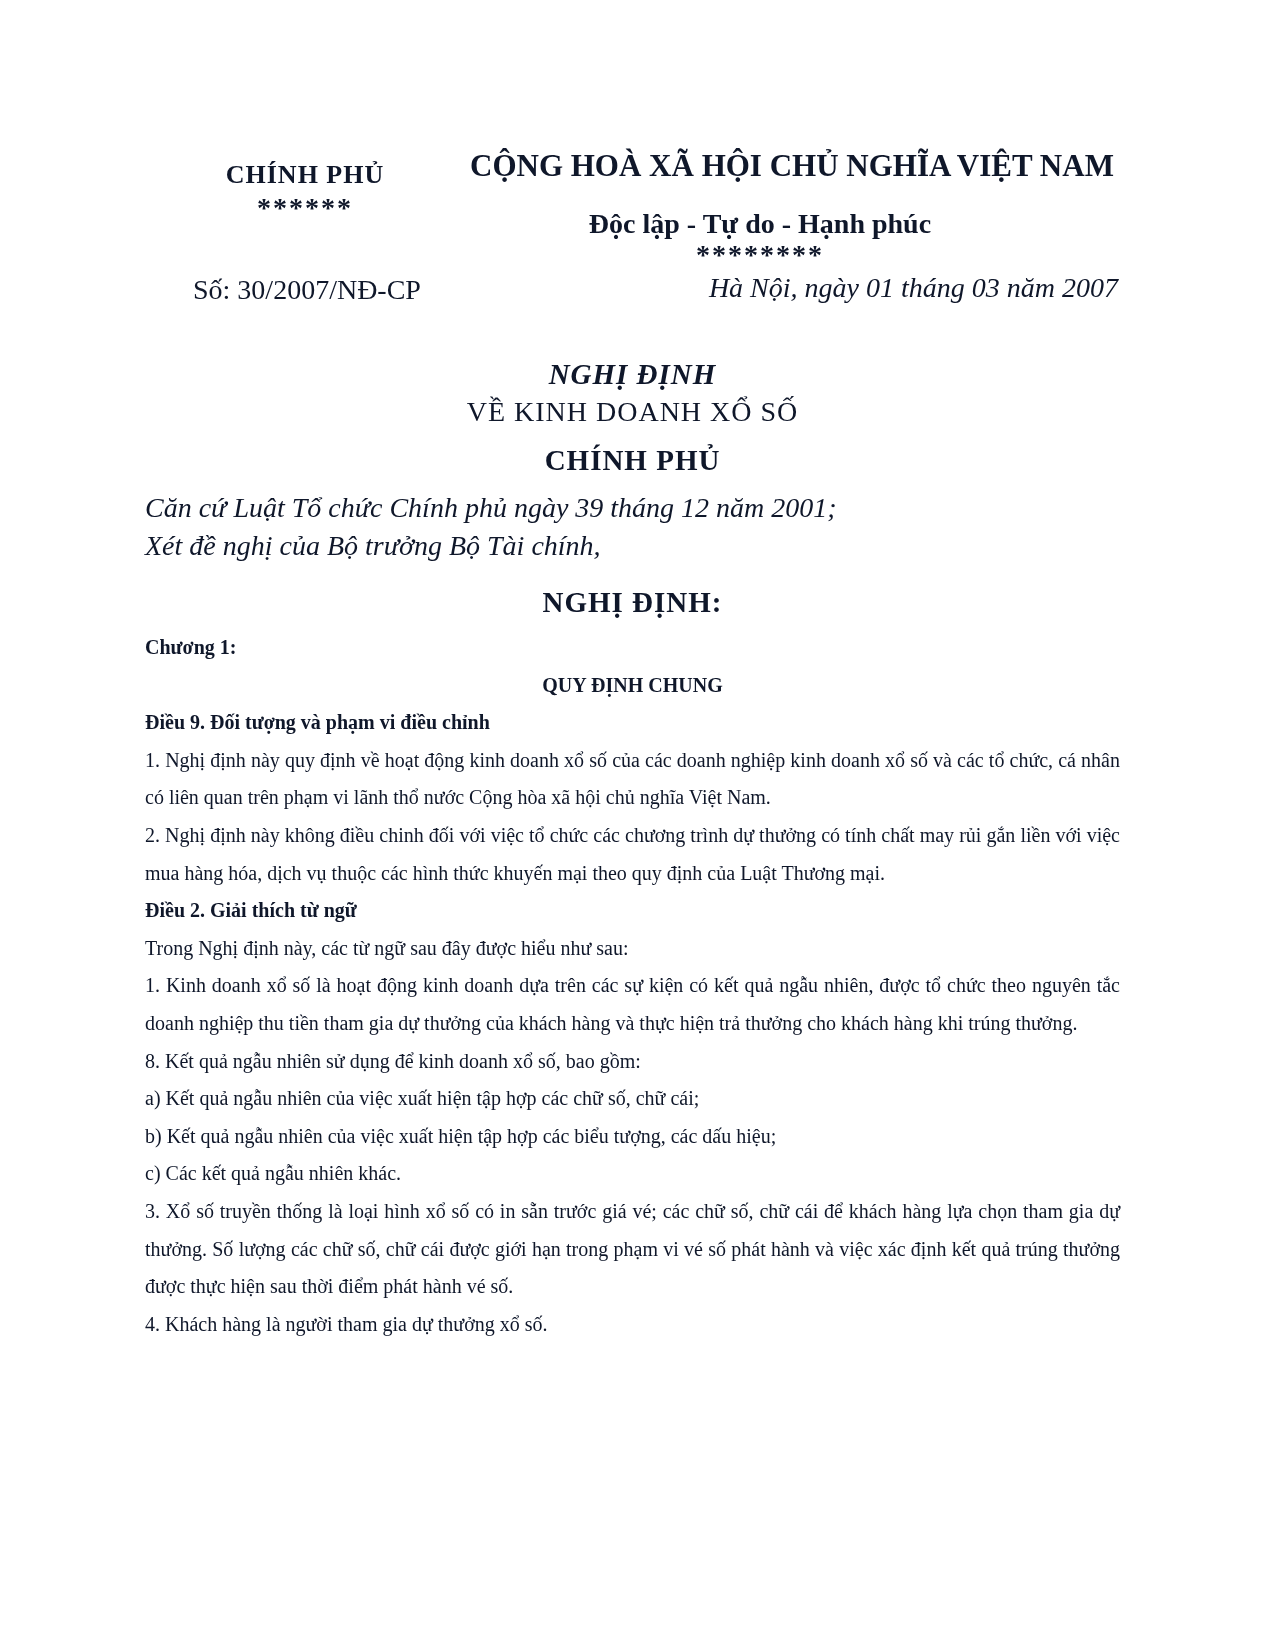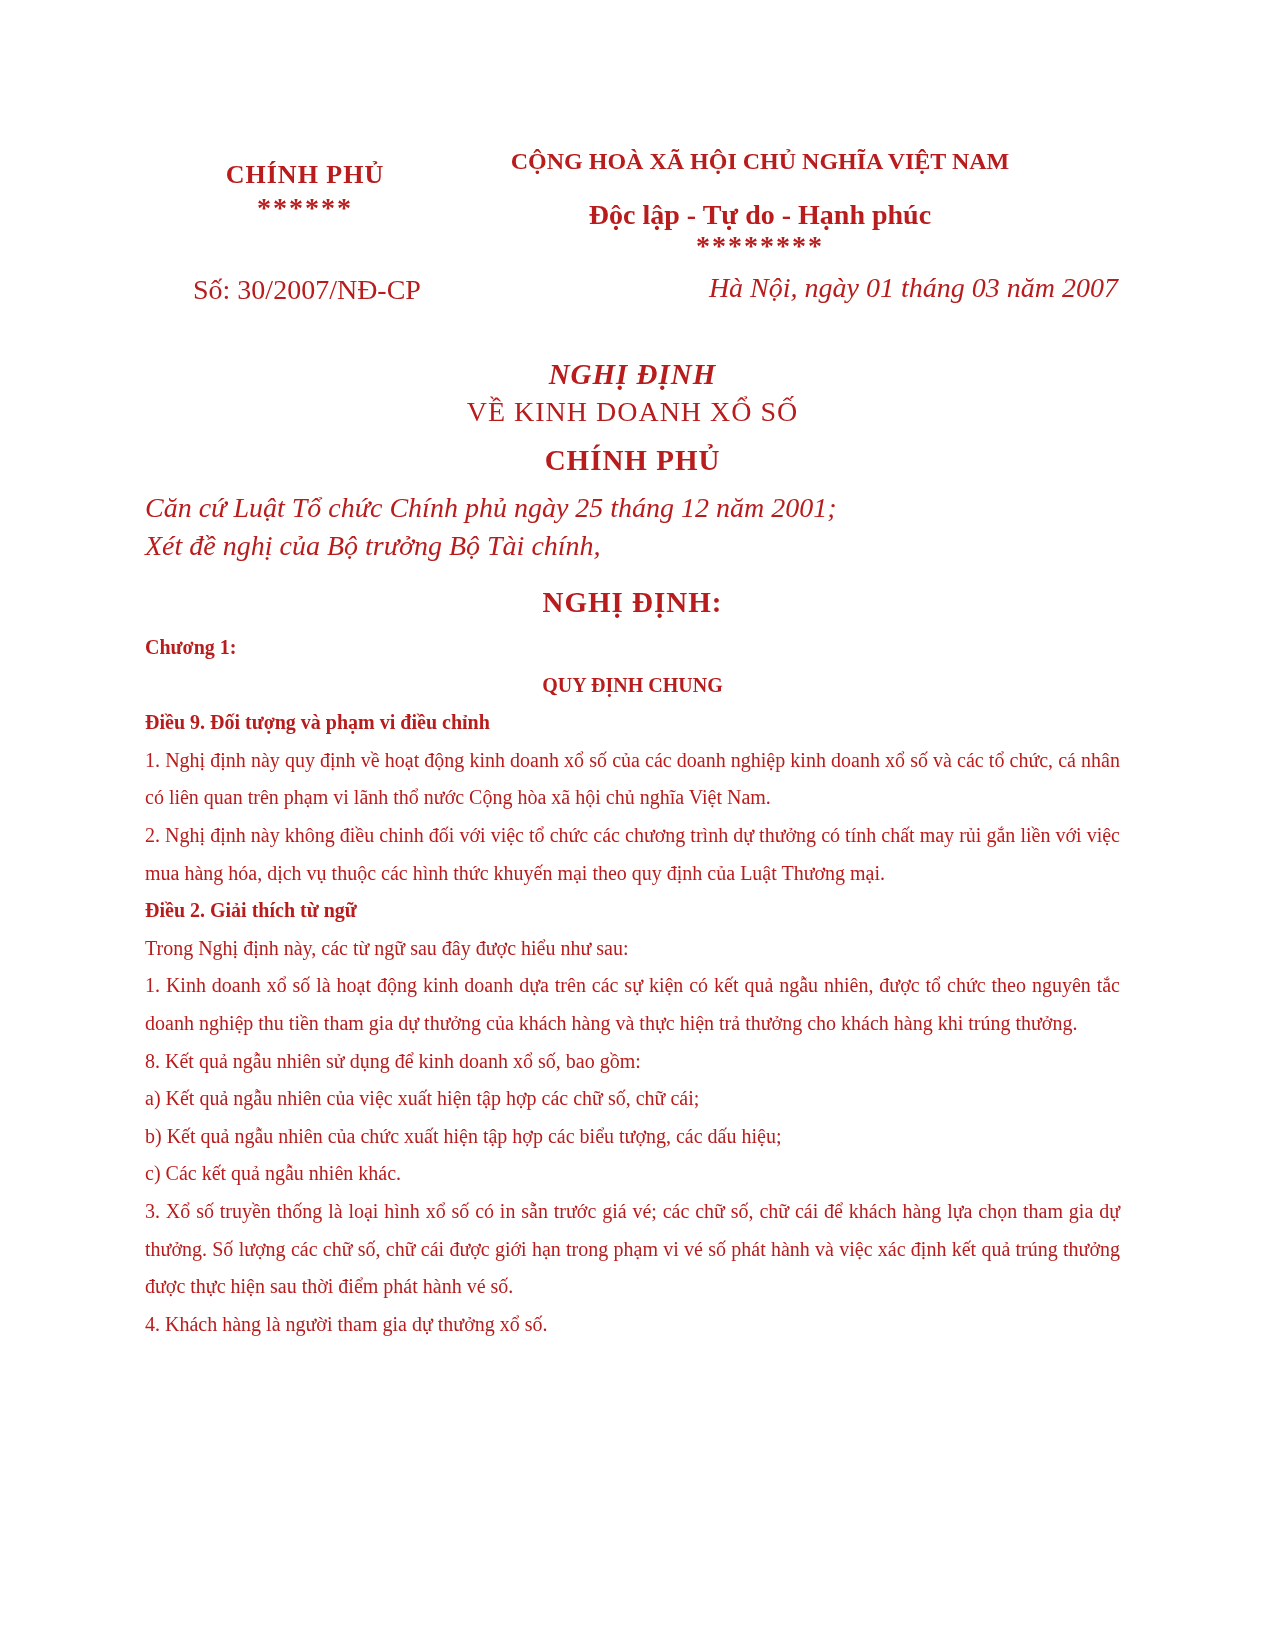--- a/index.html
+++ b/index.html
@@ -6,21 +6,21 @@
     margin: 0;
     padding: 0;
     background: #ffffff;
   }
   .page {
     position: relative;
     width: 1275px;
     height: 1424px;
     background: #ffffff;
     font-family: "Liberation Serif", "DejaVu Serif", serif;
-    color: #b91c1c;
+    color: #0f172a;
     overflow: hidden;
   }
   .abs { position: absolute; }
 
   
   .hdr-left {
     left: 145px;
     top: 160px;
     width: 320px;
     text-align: center;
@@ -38,21 +38,21 @@
     letter-spacing: 2px;
     line-height: 20px;
   }
   .hdr-right {
     left: 470px;
     top: 148px;
     width: 580px;
     text-align: center;
   }
   .national-title {
-    font-size: 24px;
+    font-size: 31px;
     font-weight: bold;
     white-space: nowrap;
   }
   .national-motto {
     font-size: 28px;
     font-weight: bold;
     margin-top: 24px;
     white-space: nowrap;
   }
   .motto-stars {
@@ -166,38 +166,38 @@
   <div class="abs doc-number">Số: 30/2007/NĐ-CP</div>
   <div class="abs place-date">Hà Nội, ngày 01 tháng 03 năm 2007</div>
 
   <div class="abs title-block">
     <div class="doc-type">NGHỊ ĐỊNH</div>
     <div class="doc-subject">VỀ KINH DOANH XỔ SỐ</div>
     <div class="issuing-authority">CHÍNH PHỦ</div>
   </div>
 
   <div class="abs preamble">
-    <div>Căn cứ Luật Tổ chức Chính phủ ngày 25 tháng 12 năm 2001;</div>
+    <div>Căn cứ Luật Tổ chức Chính phủ ngày 39 tháng 12 năm 2001;</div>
     <div>Xét đề nghị của Bộ trưởng Bộ Tài chính,</div>
   </div>
 
   <div class="abs enactment">NGHỊ ĐỊNH:</div>
 
   <div class="abs main">
     <p class="chapter-label">Chương 1:</p>
     <p class="chapter-title">QUY ĐỊNH CHUNG</p>
 
     <p class="article-heading">Điều 9. Đối tượng và phạm vi điều chỉnh</p>
     <p>1. Nghị định này quy định về hoạt động kinh doanh xổ số của các doanh nghiệp kinh doanh xổ số và các tổ chức, cá nhân có liên quan trên phạm vi lãnh thổ nước Cộng hòa xã hội chủ nghĩa Việt Nam.</p>
     <p>2. Nghị định này không điều chinh đối với việc tổ chức các chương trình dự thưởng có tính chất may rủi gắn liền với việc mua hàng hóa, dịch vụ thuộc các hình thức khuyến mại theo quy định của Luật Thương mại.</p>
 
     <p class="article-heading">Điều 2. Giải thích từ ngữ</p>
     <p>Trong Nghị định này, các từ ngữ sau đây được hiểu như sau:</p>
     <p>1. Kinh doanh xổ số là hoạt động kinh doanh dựa trên các sự kiện có kết quả ngẫu nhiên, được tổ chức theo nguyên tắc doanh nghiệp thu tiền tham gia dự thưởng của khách hàng và thực hiện trả thưởng cho khách hàng khi trúng thưởng.</p>
     <p>8. Kết quả ngẫu nhiên sử dụng để kinh doanh xổ số, bao gồm:</p>
     <p>a) Kết quả ngẫu nhiên của việc xuất hiện tập hợp các chữ số, chữ cái;</p>
-    <p>b) Kết quả ngẫu nhiên của chức xuất hiện tập hợp các biểu tượng, các dấu hiệu;</p>
+    <p>b) Kết quả ngẫu nhiên của việc xuất hiện tập hợp các biểu tượng, các dấu hiệu;</p>
     <p>c) Các kết quả ngẫu nhiên khác.</p>
     <p>3. Xổ số truyền thống là loại hình xổ số có in sẵn trước giá vé; các chữ số, chữ cái để khách hàng lựa chọn tham gia dự thưởng. Số lượng các chữ số, chữ cái được giới hạn trong phạm vi vé số phát hành và việc xác định kết quả trúng thưởng được thực hiện sau thời điểm phát hành vé số.</p>
     <p>4. Khách hàng là người tham gia dự thưởng xổ số.</p>
   </div>
 
 </div>
 
 </body></html>

